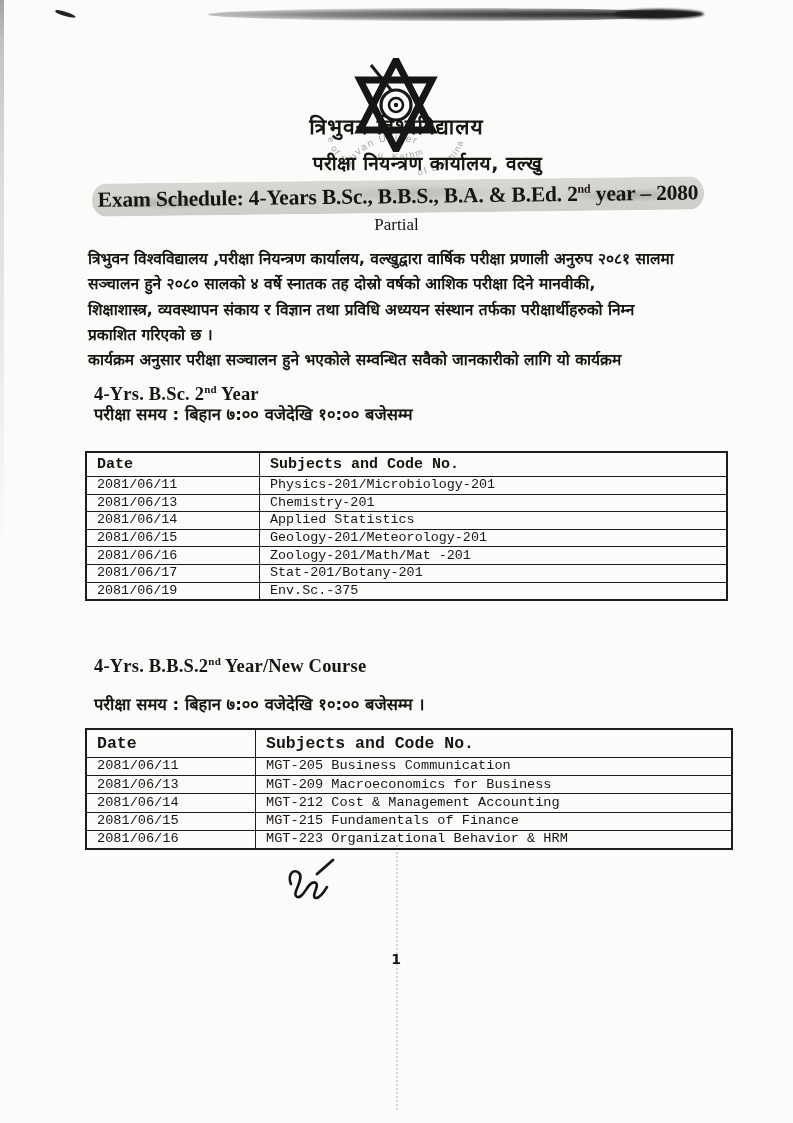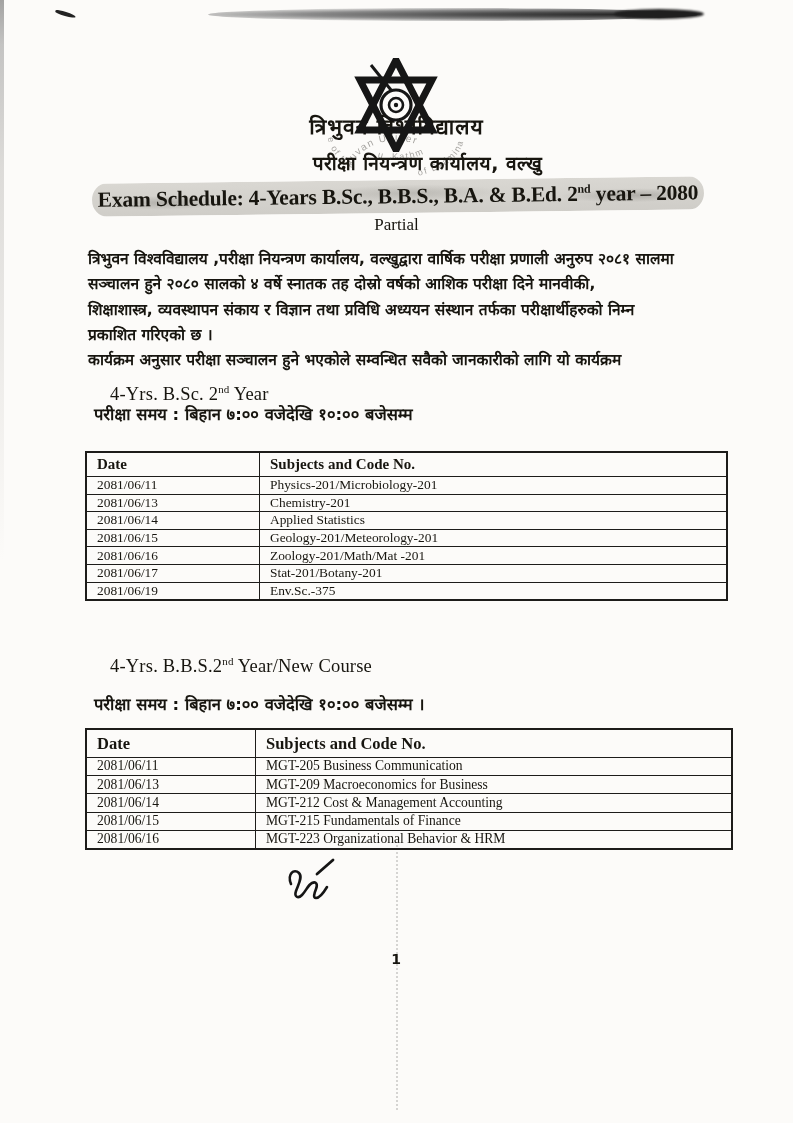--- a/index.html
+++ b/index.html
@@ -39,28 +39,28 @@
   }
   .title-band .title-text{font-size:21.5px;font-weight:700;letter-spacing:-0.2px;}
   .title-band sup{font-size:12px;}
   .subtitle{position:absolute;left:0;top:215px;width:100%;text-align:center;font-size:17px;font-weight:400;z-index:2;}
 
   
   .intro{position:absolute;left:88px;top:247px;width:634px;font-size:15.5px;line-height:25.3px;z-index:2;}
   .intro .line{white-space:nowrap;}
 
   
-  .sec-heading{position:absolute;left:110px;font-size:18.5px;font-weight:400;letter-spacing:.2px;}
+  .sec-heading{position:absolute;left:94px;font-size:18.5px;font-weight:700;letter-spacing:.2px;}
   .sec-heading sup{font-size:11px;}
   .time-note{position:absolute;left:94px;font-size:16.5px;}
   .h1{top:383px;} .t1{top:402px;}
   .h2{top:655px;} .t2{top:692px;}
 
   
-  table{position:absolute;border-collapse:collapse;background:transparent;}
+  table{position:absolute;border-collapse:collapse;background:transparent;font-family:Liberation Mono, monospace;}
   .tbl1{left:85px;top:451px;width:643px;}
   .tbl2{left:85px;top:728px;width:648px;}
   th,td{border:1.8px solid #1d1c1a;text-align:left;vertical-align:middle;}
   table{border:2.5px solid #1d1c1a;}
   .tbl1 th{font-size:15px;height:21px;padding:1px 2px 1px 10px;}
   .tbl1 td{font-size:13.4px;height:14.6px;padding:1px 2px 1px 10px;line-height:1.05;}
   .tbl2 th{font-size:16.5px;height:25px;padding:1px 2px 1px 10px;}
   .tbl2 td{font-size:13.6px;height:15.2px;padding:1px 2px 1px 10px;line-height:1.05;}
   .col-date1{width:160px;} .col-date2{width:156px;}
 

